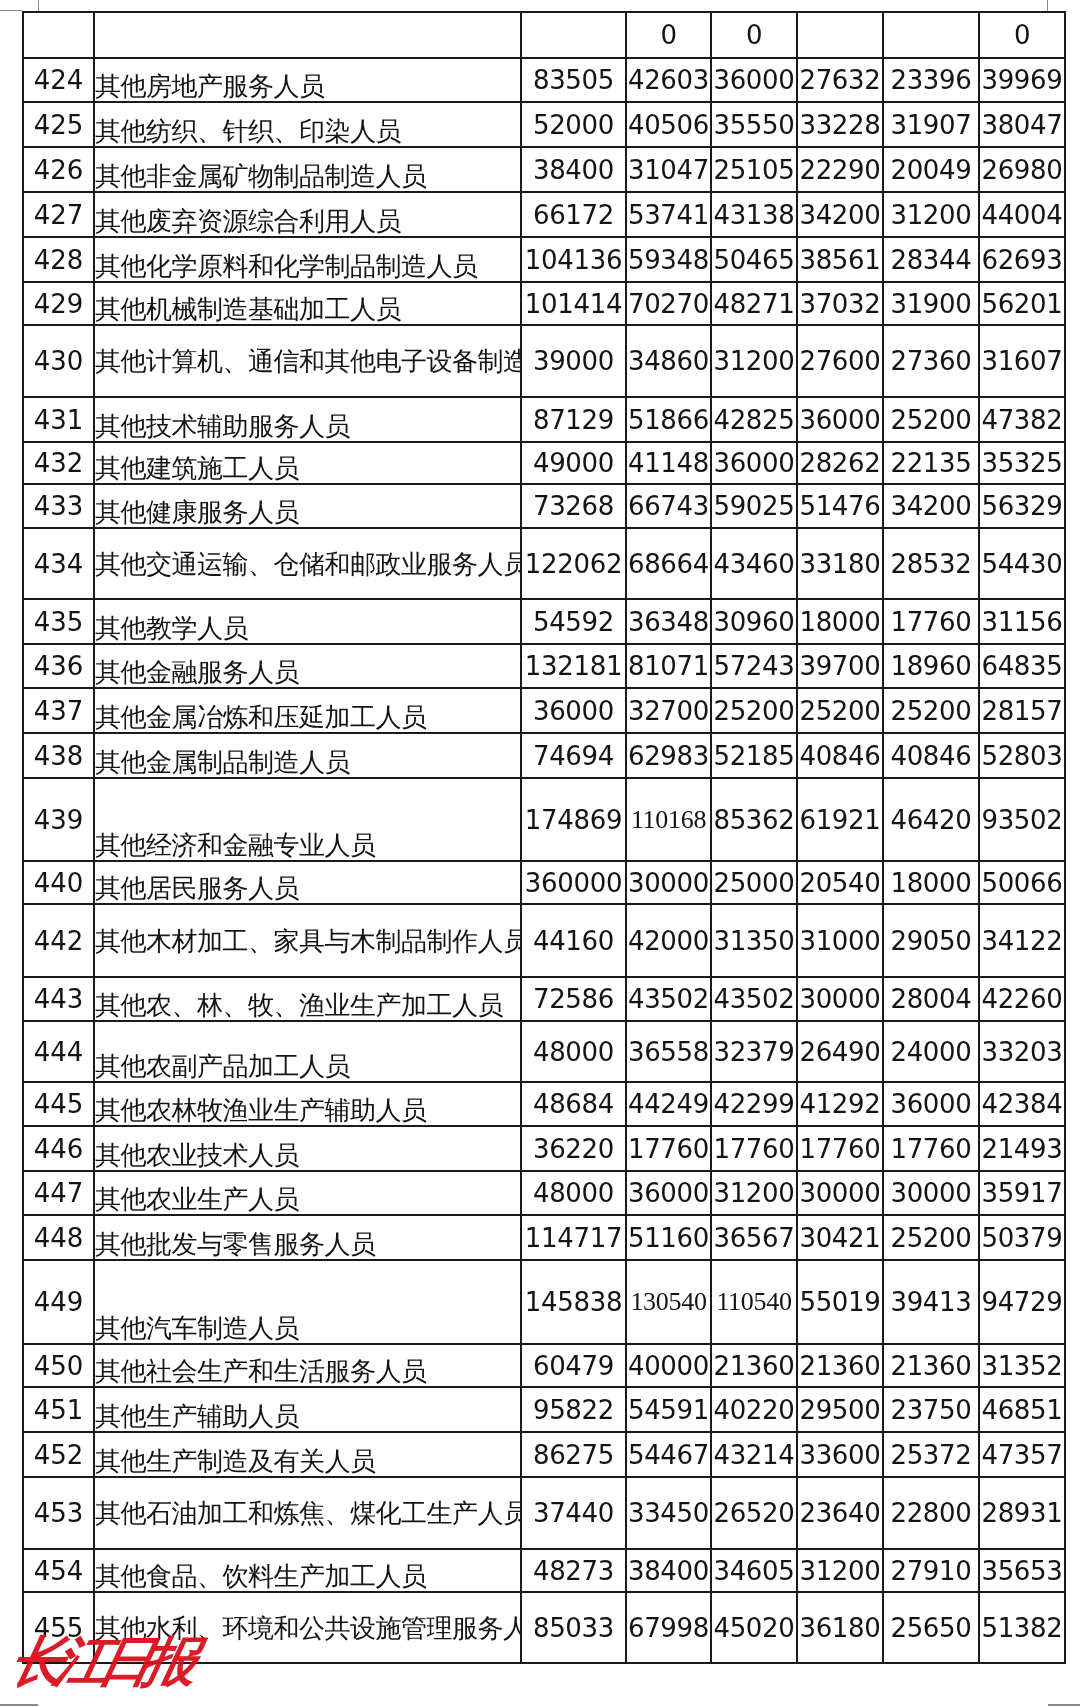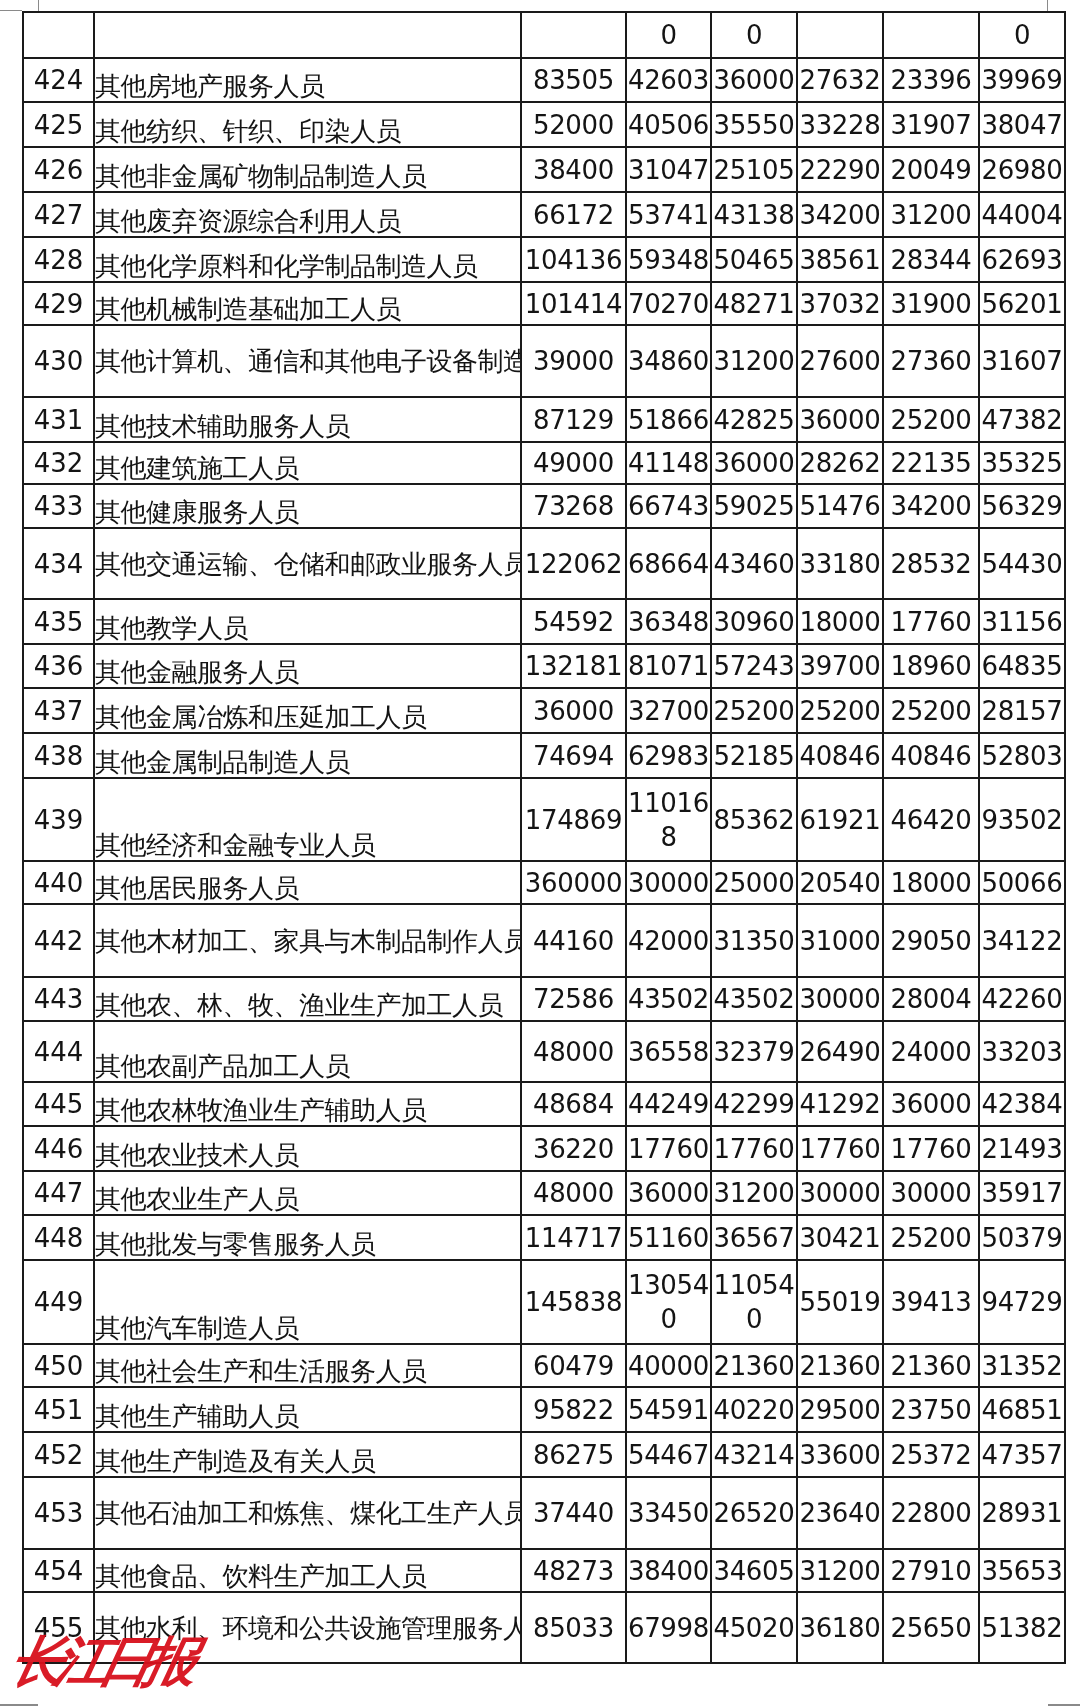--- a/index.html
+++ b/index.html
@@ -94,20 +94,21 @@
     td.c-num {
       text-align: center;
       vertical-align: middle;
       font-size: 25px;
       letter-spacing: -0.3px;
     }
     td.c-num.split {
       white-space: normal;
       word-break: break-all;
       line-height: 34px;
+      font-family: Liberation Serif, serif;
     }
     .watermark {
       position: absolute;
       left: 12px;
       top: 1628px;
       font-family: "DejaVu Serif", "Liberation Serif", serif;
       font-style: italic;
       font-weight: bold;
       font-size: 54px;
       line-height: 66px;

